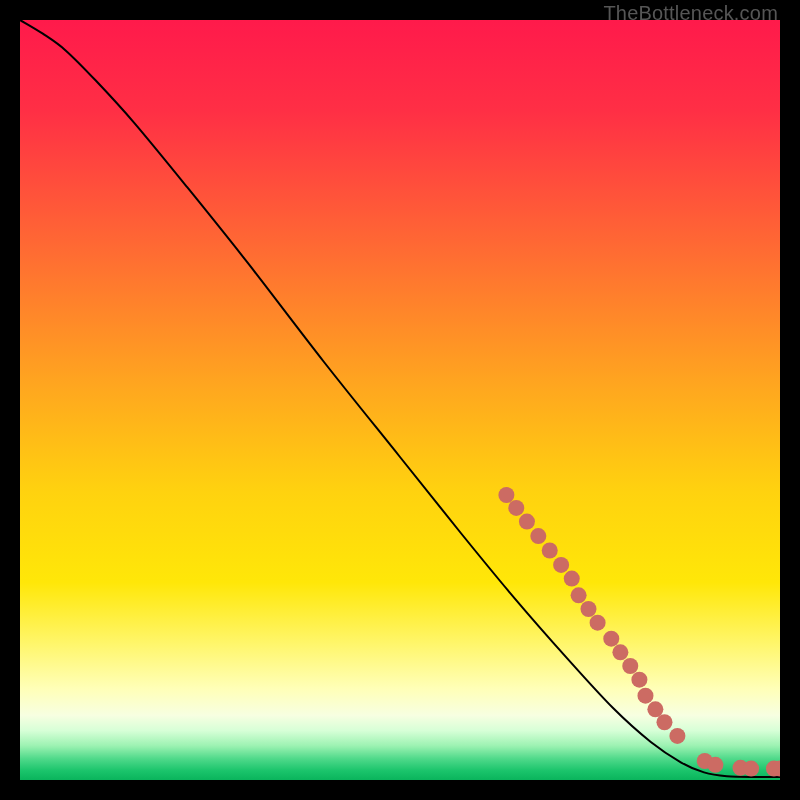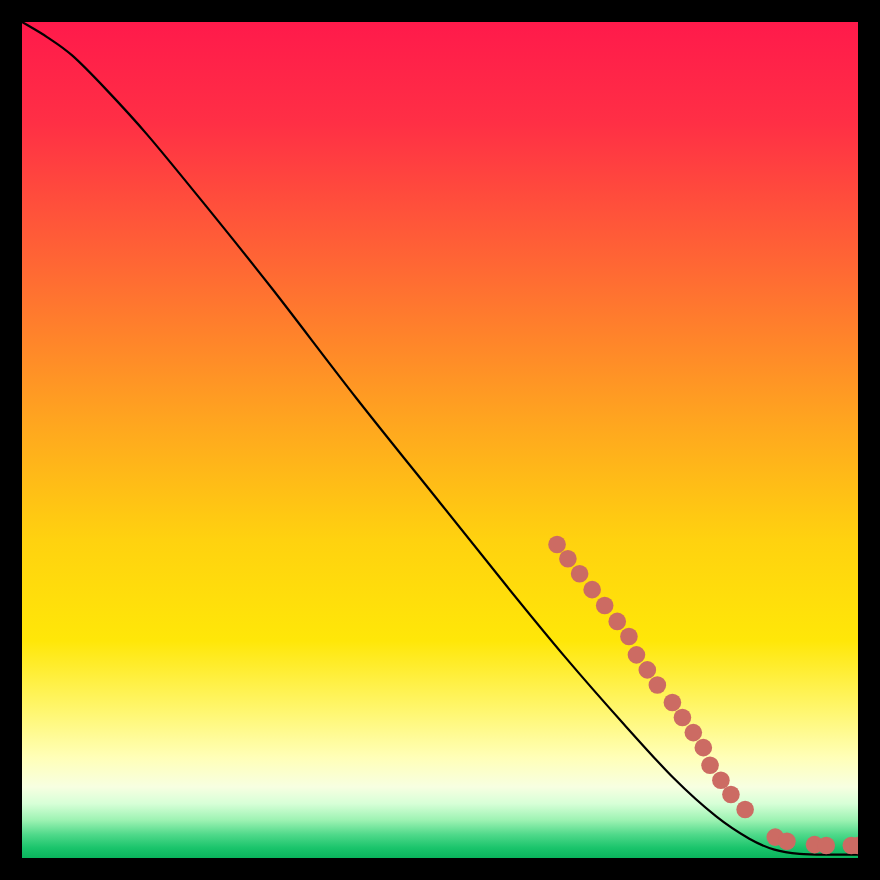--- a/index.html
+++ b/index.html
@@ -91,13 +91,14 @@
           <circle cx="657.40" cy="715.92" r="8" fill="#cc6b63"></circle>
           <circle cx="684.76" cy="741.00" r="8" fill="#cc6b63"></circle>
           <circle cx="695.40" cy="744.80" r="8" fill="#cc6b63"></circle>
           <circle cx="720.48" cy="747.84" r="8" fill="#cc6b63"></circle>
           <circle cx="731.12" cy="748.60" r="8" fill="#cc6b63"></circle>
           <circle cx="753.92" cy="748.60" r="8" fill="#cc6b63"></circle>
           <circle cx="760.00" cy="748.60" r="8" fill="#cc6b63"></circle>
         </g>
     </svg>
   </div>
+  <div class="watermark">TheBottleneck.com</div>
 </div>
 
 </body></html>

